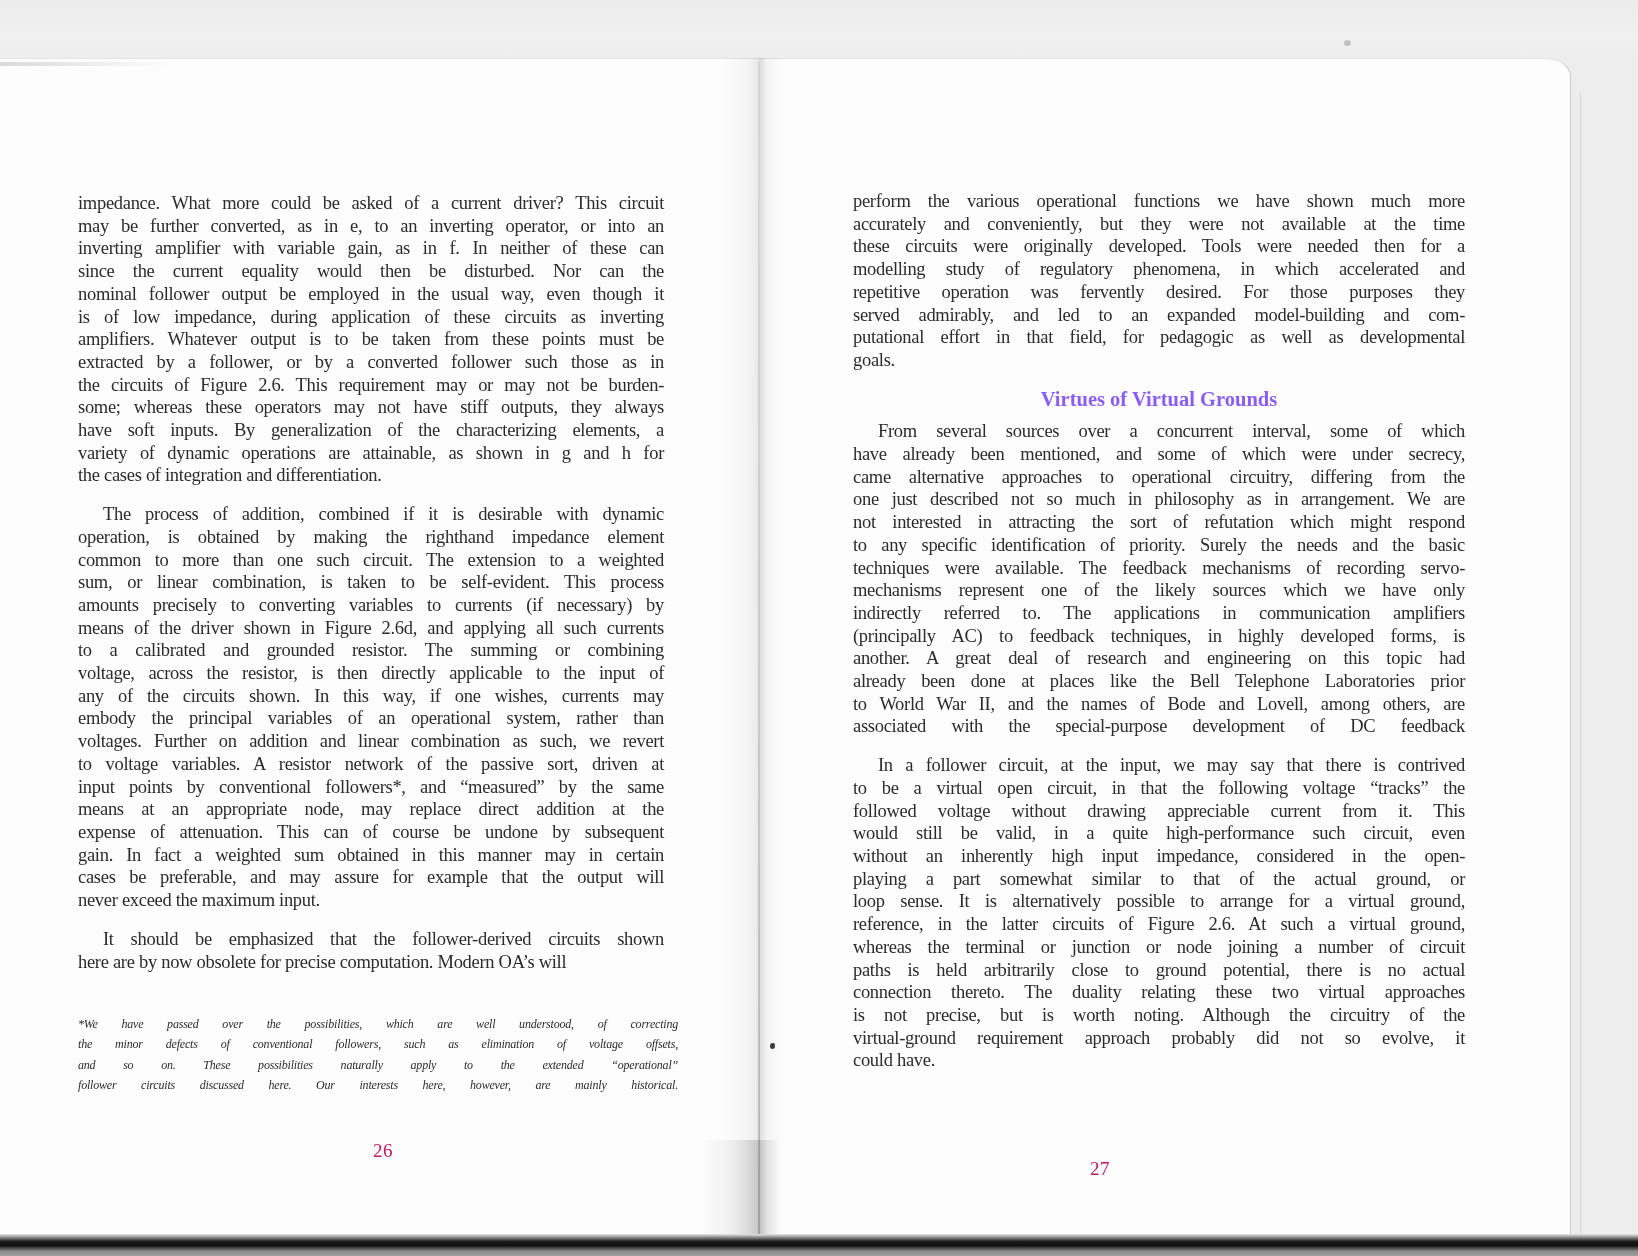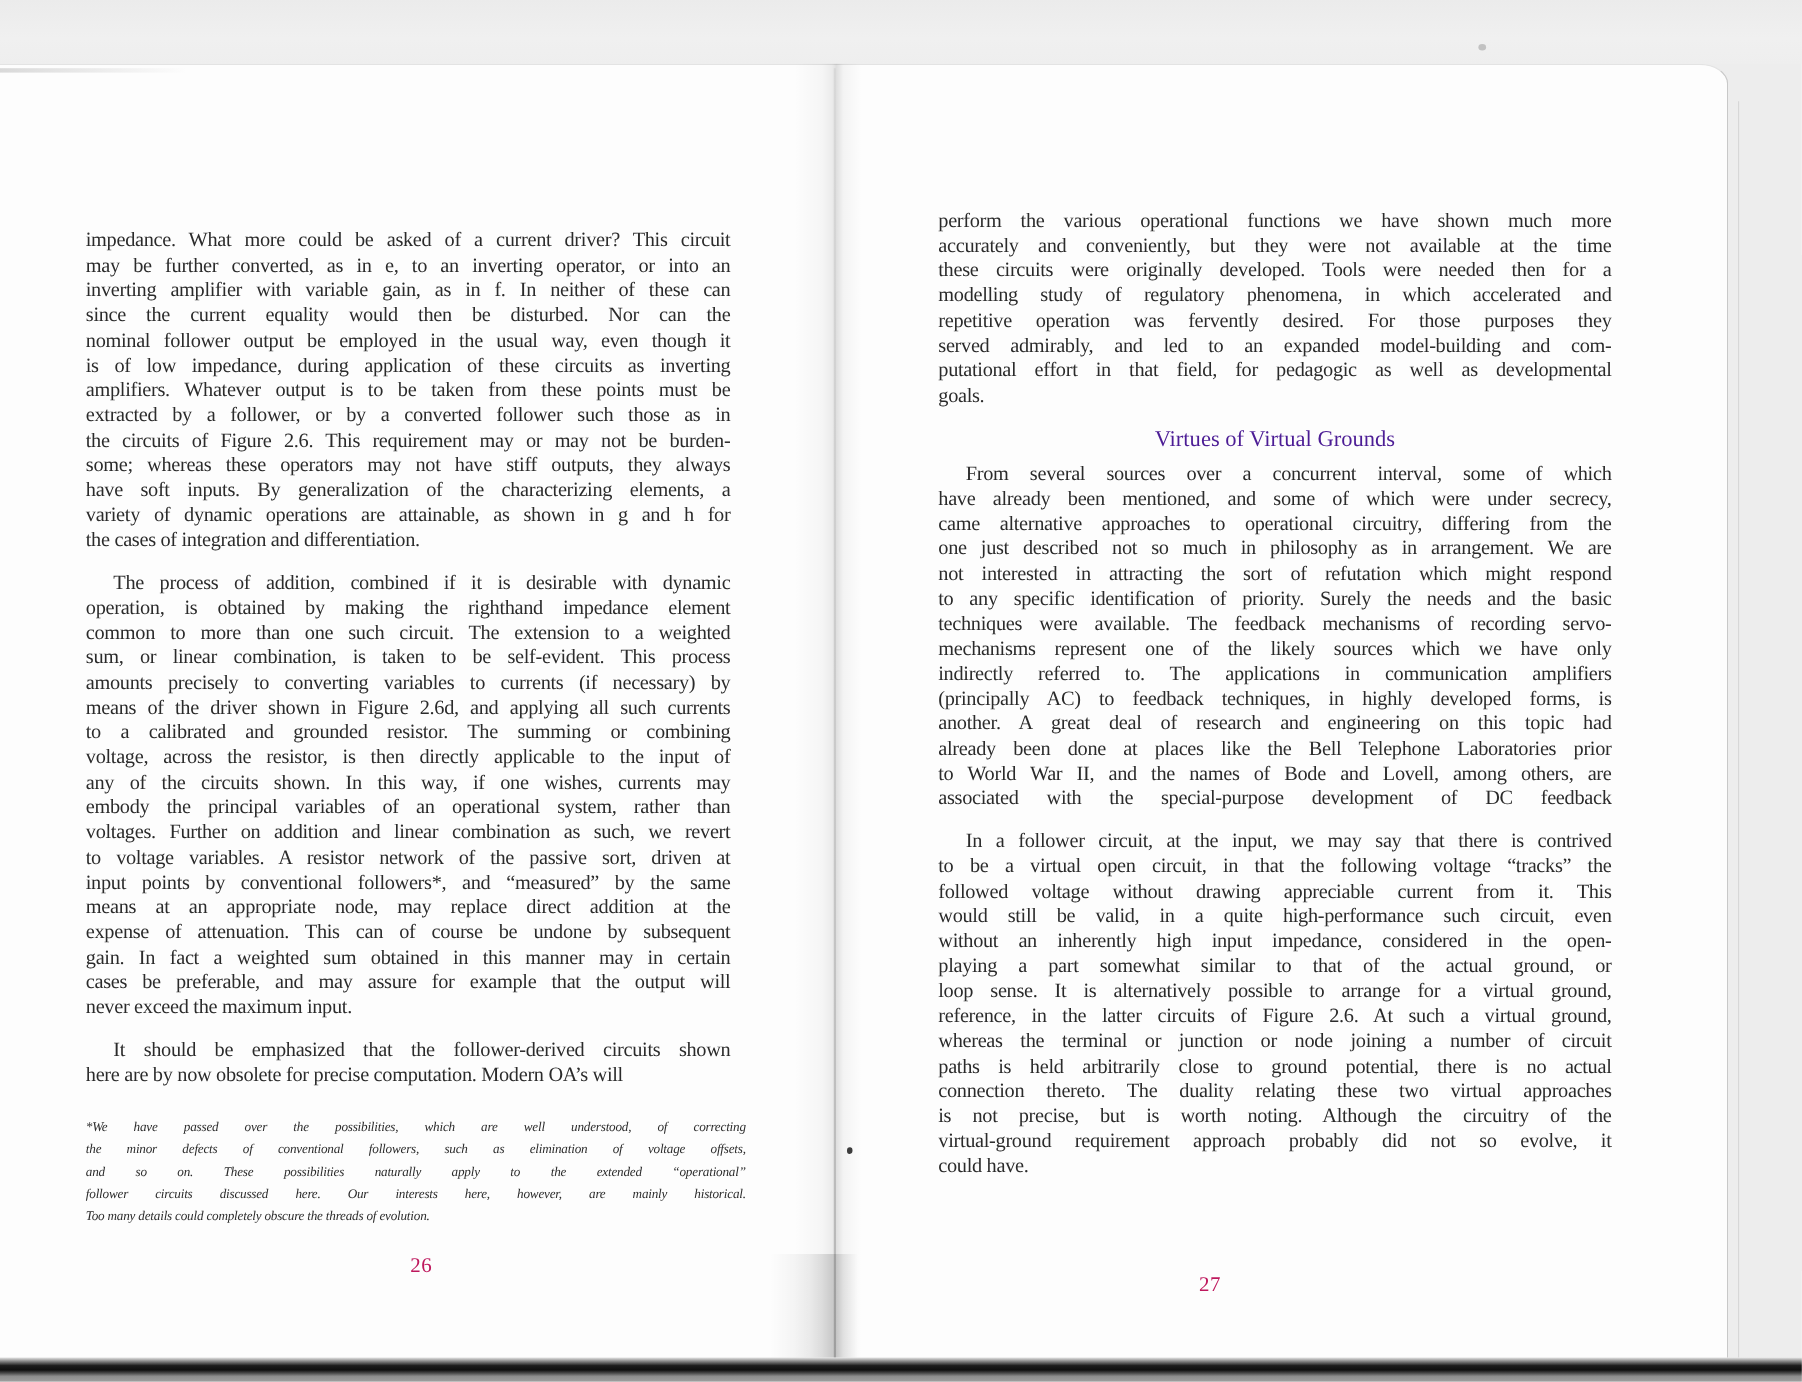--- a/index.html
+++ b/index.html
@@ -50,29 +50,29 @@
   }
   
   .bottom-band {
     position:absolute; left:0; top:1234px; width:1638px; height:22px;
     background:linear-gradient(180deg,
       #e8e8e8 0%, #7a7a7a 18%, #1c1c1c 34%,
       #0f0f0f 52%, #4f4f4f 66%, #8d8d8d 78%, #9e9e9e 100%);
   }
   
   .text-col { position:absolute; font-size:18.5px; line-height:22.7px; letter-spacing:-0.3px; }
-  #left-col  { left:78px;  top:208px; width:586px; }
+  #left-col  { left:78px;  top:192px; width:586px; }
   #right-col { left:853px; top:190px; width:612px; }
   .para { margin:0 0 16px 0; }
   .para.indent .jline:first-child { text-indent:25px; }
   .jline { text-align:justify; text-align-last:justify; }
   .jline.jlast { text-align-last:left; }
   .section-heading {
-    text-align:center; font-weight:normal; font-size:20.5px;
-    letter-spacing:0; margin:14px 0 10px 0; color:#4c1d95;
+    text-align:center; font-weight:bold; font-size:20.5px;
+    letter-spacing:0; margin:14px 0 10px 0; color:#8b5cf6;
   }
   .footnote {
     position:absolute; left:78px; top:1014px; width:600px;
     font-style:italic; font-size:12px; line-height:20.3px; letter-spacing:-0.2px;
   }
   .page-number {
     position:absolute; width:60px; text-align:center;
     font-size:19px; letter-spacing:0.5px; color:#be185d;
   }
   #page-number-left  { left:353px; top:1140px; }
@@ -137,21 +137,20 @@
   <div class="para indent">
       <div class="jline">It should be emphasized that the follower-derived circuits shown</div>
       <div class="jline jlast">here are by now obsolete for precise computation. Modern OA’s will</div>
     </div>
 </div>
 <div class="footnote">
     <div class="jline">*We have passed over the possibilities, which are well understood, of correcting</div>
     <div class="jline">the minor defects of conventional followers, such as elimination of voltage offsets,</div>
     <div class="jline">and so on. These possibilities naturally apply to the extended “operational”</div>
     <div class="jline">follower circuits discussed here. Our interests here, however, are mainly historical.</div>
-    <div class="jline jlast">Too many details could completely obscure the threads of evolution.</div>
   </div>
 <div id="page-number-left" class="page-number">26</div>
 
 <div id="right-col" class="text-col">
   <div class="para">
       <div class="jline">perform the various operational functions we have shown much more</div>
       <div class="jline">accurately and conveniently, but they were not available at the time</div>
       <div class="jline">these circuits were originally developed. Tools were needed then for a</div>
       <div class="jline">modelling study of regulatory phenomena, in which accelerated and</div>
       <div class="jline">repetitive operation was fervently desired. For those purposes they</div>

